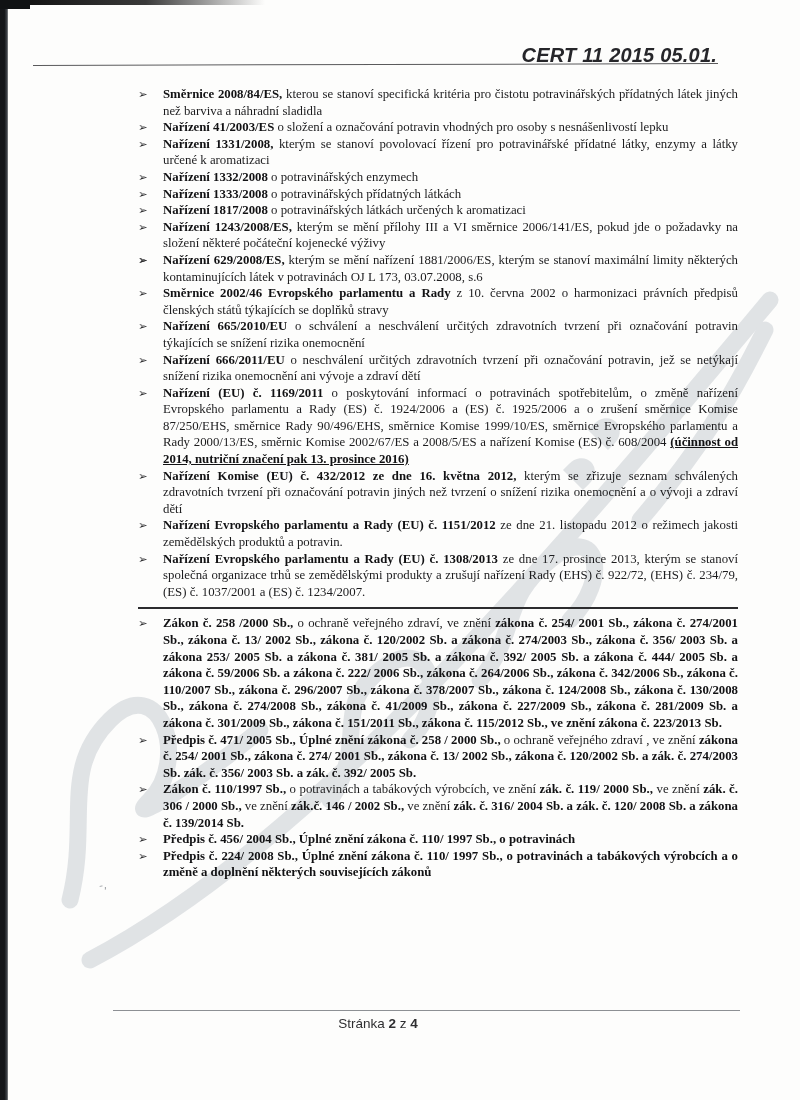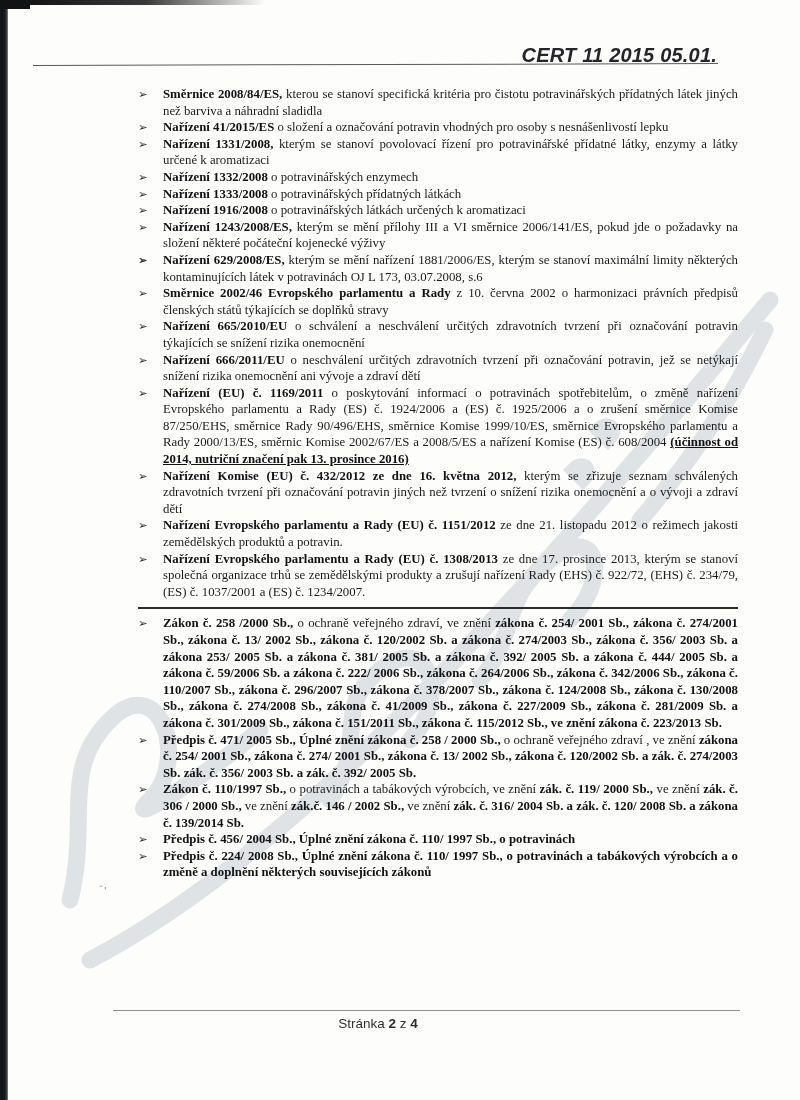--- a/index.html
+++ b/index.html
@@ -66,25 +66,25 @@
   <div class="edge-top"></div>
   <div class="edge-corner"></div>
   <div class="pencil-mark">-,</div>
 
   <div class="doc-code">CERT 11 2015 05.01.</div>
   <div class="header-rule"></div>
 
   <div class="main">
     <ul class="doc-list">
         <li class="doc-item"><span class="bullet">➢</span><span class="item-text"><span class="b">Směrnice 2008/84/ES,</span><span> kterou se stanoví specifická kritéria pro čistotu potravinářských přídatných látek jiných než barviva a náhradní sladidla</span></span></li>
-        <li class="doc-item"><span class="bullet">➢</span><span class="item-text"><span class="b">Nařízení 41/2015/ES</span><span> o složení a označování potravin vhodných pro osoby s nesnášenlivostí lepku</span></span></li>
+        <li class="doc-item"><span class="bullet">➢</span><span class="item-text"><span class="b">Nařízení 41/2003/ES</span><span> o složení a označování potravin vhodných pro osoby s nesnášenlivostí lepku</span></span></li>
         <li class="doc-item"><span class="bullet">➢</span><span class="item-text"><span class="b">Nařízení 1331/2008,</span><span> kterým se stanoví povolovací řízení pro potravinářské přídatné látky, enzymy a látky určené k aromatizaci</span></span></li>
         <li class="doc-item"><span class="bullet">➢</span><span class="item-text"><span class="b">Nařízení 1332/2008</span><span> o potravinářských enzymech</span></span></li>
         <li class="doc-item"><span class="bullet">➢</span><span class="item-text"><span class="b">Nařízení 1333/2008</span><span> o potravinářských přídatných látkách</span></span></li>
-        <li class="doc-item"><span class="bullet">➢</span><span class="item-text"><span class="b">Nařízení 1916/2008</span><span> o potravinářských látkách určených k aromatizaci</span></span></li>
+        <li class="doc-item"><span class="bullet">➢</span><span class="item-text"><span class="b">Nařízení 1817/2008</span><span> o potravinářských látkách určených k aromatizaci</span></span></li>
         <li class="doc-item"><span class="bullet">➢</span><span class="item-text"><span class="b">Nařízení 1243/2008/ES,</span><span> kterým se mění přílohy III a VI směrnice 2006/141/ES, pokud jde o požadavky na složení některé počáteční kojenecké výživy</span></span></li>
         <li class="doc-item"><span class="bullet">➢</span></li>
         <li class="doc-item"><span class="bullet">➢</span><span class="item-text"><span class="b">Nařízení 629/2008/ES,</span><span> kterým se mění nařízení 1881/2006/ES, kterým se stanoví maximální limity některých kontaminujících látek v potravinách OJ L 173, 03.07.2008, s.6</span></span></li>
         <li class="doc-item"><span class="bullet">➢</span><span class="item-text"><span class="b">Směrnice 2002/46 Evropského parlamentu a Rady</span><span> z 10. června 2002 o harmonizaci právních předpisů členských států týkajících se doplňků stravy</span></span></li>
         <li class="doc-item"><span class="bullet">➢</span><span class="item-text"><span class="b">Nařízení 665/2010/EU</span><span> o schválení a neschválení určitých zdravotních tvrzení při označování potravin týkajících se snížení rizika onemocnění</span></span></li>
         <li class="doc-item"><span class="bullet">➢</span><span class="item-text"><span class="b">Nařízení 666/2011/EU</span><span> o neschválení určitých zdravotních tvrzení při označování potravin, jež se netýkají snížení rizika onemocnění ani vývoje a zdraví dětí</span></span></li>
         <li class="doc-item"><span class="bullet">➢</span><span class="item-text"><span class="b">Nařízení (EU) č. 1169/2011</span><span> o poskytování informací o potravinách spotřebitelům, o změně nařízení Evropského parlamentu a Rady (ES) č. 1924/2006 a (ES) č. 1925/2006 a o zrušení směrnice Komise 87/250/EHS, směrnice Rady 90/496/EHS, směrnice Komise 1999/10/ES, směrnice Evropského parlamentu a Rady 2000/13/ES, směrnic Komise 2002/67/ES a 2008/5/ES a nařízení Komise (ES) č. 608/2004 </span><span class="b u">(účinnost od 2014, nutriční značení pak 13. prosince 2016)</span></span></li>
         <li class="doc-item"><span class="bullet">➢</span><span class="item-text"><span class="b">Nařízení Komise (EU) č. 432/2012  ze dne 16. května 2012,</span><span> kterým se zřizuje seznam schválených zdravotních tvrzení při označování potravin jiných než tvrzení o snížení rizika onemocnění a o vývoji a zdraví dětí</span></span></li>
         <li class="doc-item"><span class="bullet">➢</span><span class="item-text"><span class="b">Nařízení Evropského parlamentu a Rady (EU) č. 1151/2012</span><span> ze dne 21. listopadu 2012 o režimech jakosti zemědělských produktů a potravin.</span></span></li>
         <li class="doc-item"><span class="bullet">➢</span><span class="item-text"><span class="b">Nařízení Evropského parlamentu a Rady (EU) č. 1308/2013</span><span> ze dne 17. prosince 2013, kterým se stanoví společná organizace trhů se zemědělskými produkty a zrušují nařízení Rady (EHS) č. 922/72, (EHS) č. 234/79, (ES) č. 1037/2001 a (ES) č. 1234/2007.</span></span></li>

